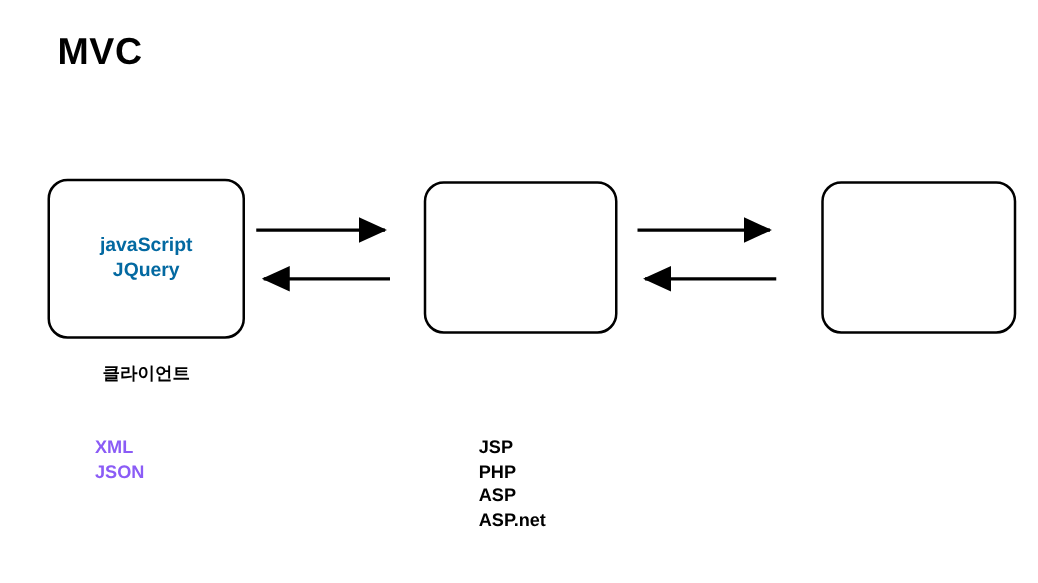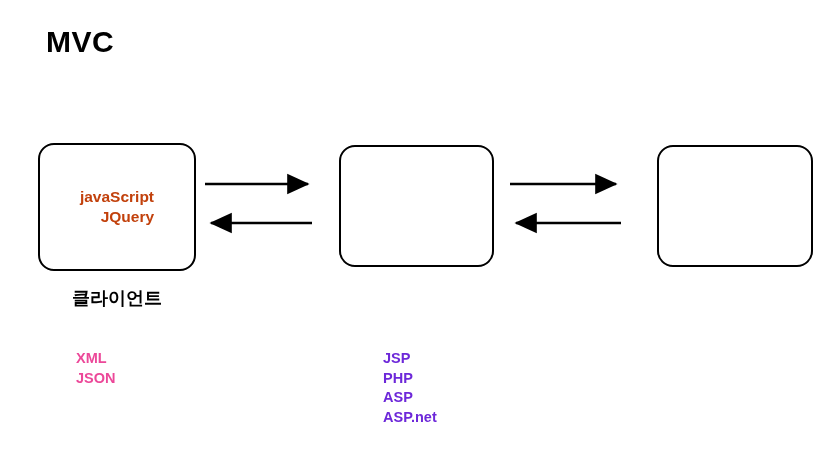--- a/index.html
+++ b/index.html
@@ -41,36 +41,36 @@
     position: absolute;
     box-sizing: border-box;
     border: 2.5px solid #000000;
     border-radius: 16px;
     background: #ffffff;
     display: flex;
     align-items: center;
     justify-content: center;
   }
   .node-box-inner {
-    text-align: right;
+    text-align: center;
     font-size: 15.5px;
     font-weight: bold;
     line-height: 20px;
-    color: #c2410c;
+    color: #0369a1;
     white-space: pre-line;
   }
 
   .node-1 { left: 38px;  top: 143px; width: 158px; height: 128px; }
   .node-2 { left: 339px; top: 145px; width: 155px; height: 122px; }
   .node-3 { left: 657px; top: 145px; width: 156px; height: 122px; }
 
   
   .node-caption {
     position: absolute;
-    font-size: 18px;
+    font-size: 14px;
     font-weight: bold;
     color: #000000;
     text-align: center;
     white-space: nowrap;
     line-height: 20px;
   }
   .caption-1 { left: 38px;  top: 288px; width: 158px; }
   .caption-2 { left: 339px; top: 288px; width: 155px; }
   .caption-3 { left: 657px; top: 288px; width: 156px; }
 
@@ -133,21 +133,21 @@
         <path d="M0,0.6 L8.6,4.5 L0,8.4 z" fill="#000000"></path>
       </marker>
       <marker id="arrow-left-2" markerWidth="9" markerHeight="9" refX="8" refY="4.5" orient="auto" markerUnits="strokeWidth">
         <path d="M0,0.6 L8.6,4.5 L0,8.4 z" fill="#000000"></path>
       </marker>
     </defs>
     <line x1="4" y1="14" x2="110" y2="14" stroke="#000000" stroke-width="2.6" marker-end="url(#arrow-right-2)"></line>
     <line x1="115" y1="53" x2="10" y2="53" stroke="#000000" stroke-width="2.6" marker-end="url(#arrow-left-2)"></line>
   </svg>
 
-  <div class="tech-list tech-list-1" style="color: #ec4899;">XML
+  <div class="tech-list tech-list-1" style="color: #8b5cf6;">XML
 JSON</div>
 
-  <div class="tech-list tech-list-2" style="color: #6d28d9;">JSP
+  <div class="tech-list tech-list-2" style="color: #000000;">JSP
 PHP
 ASP
 ASP.net</div>
 
 </div>
 
 </body></html>

